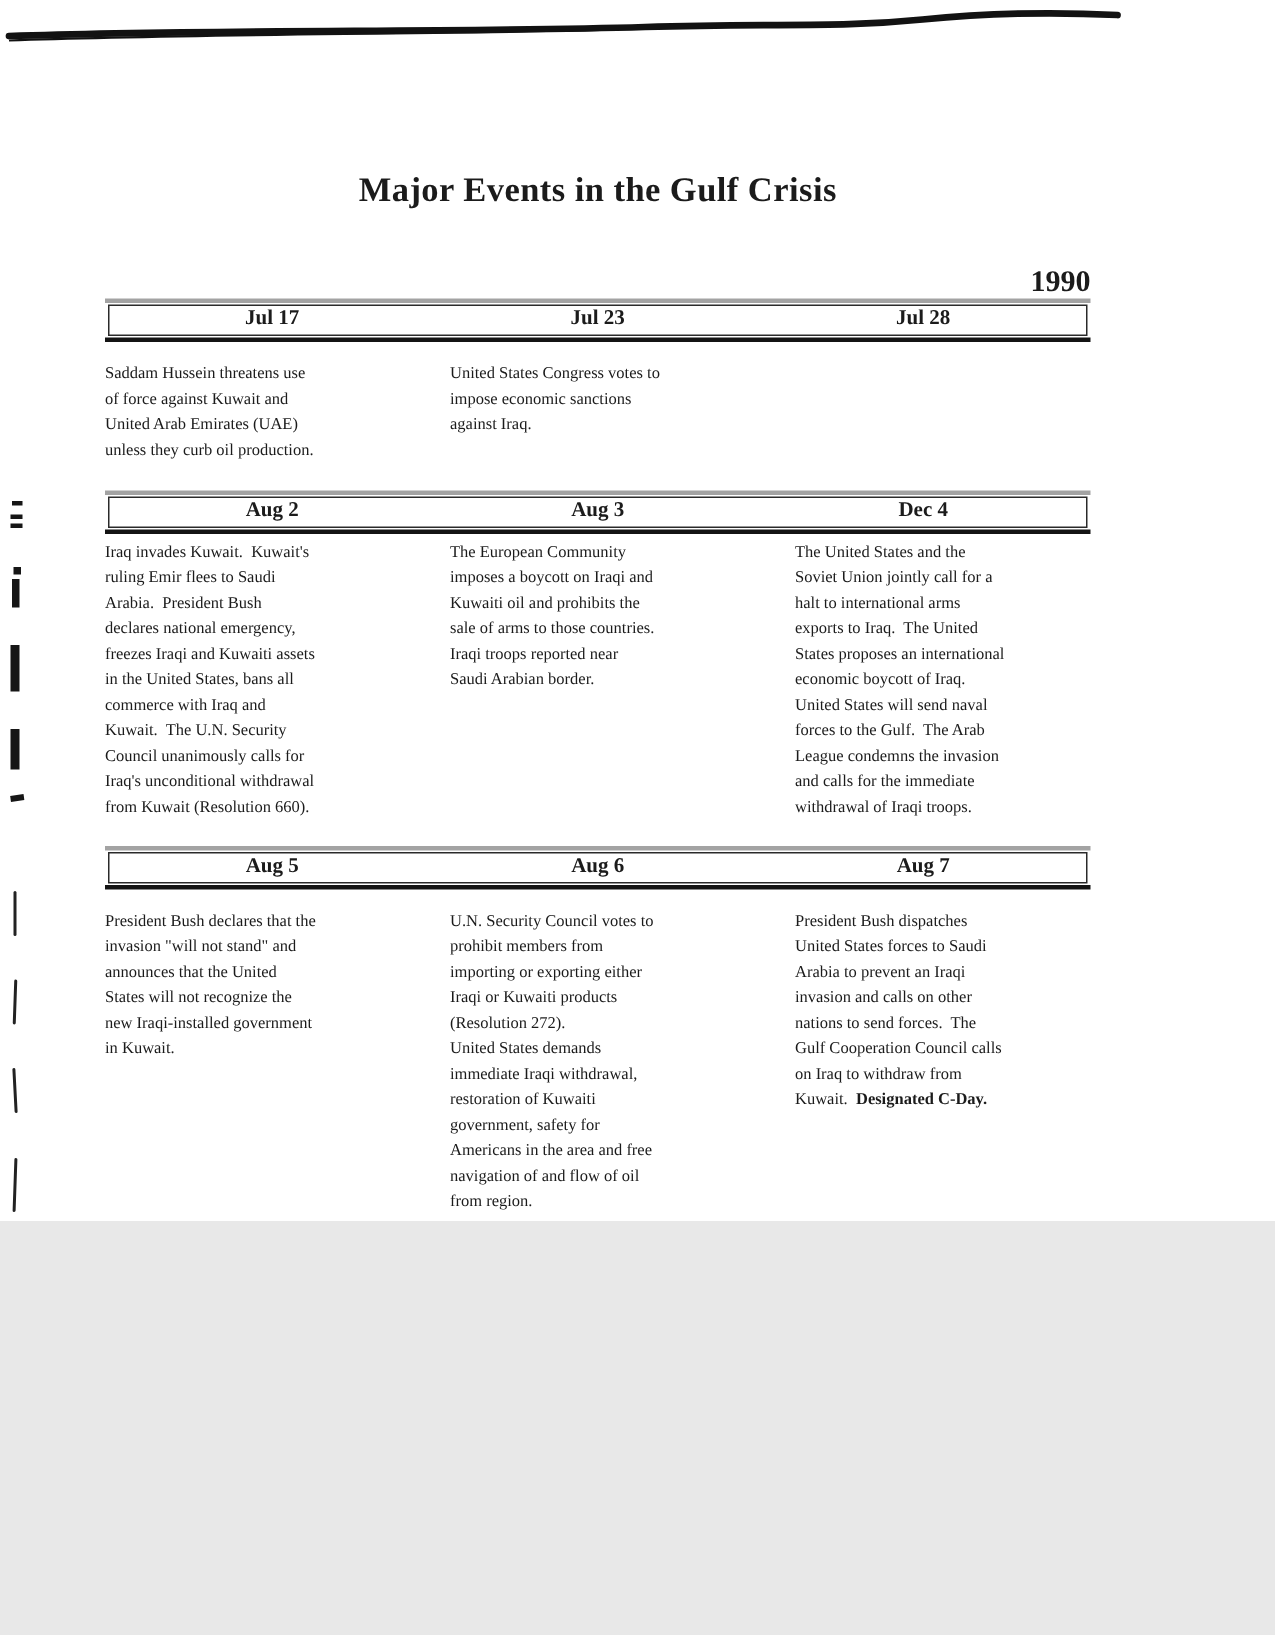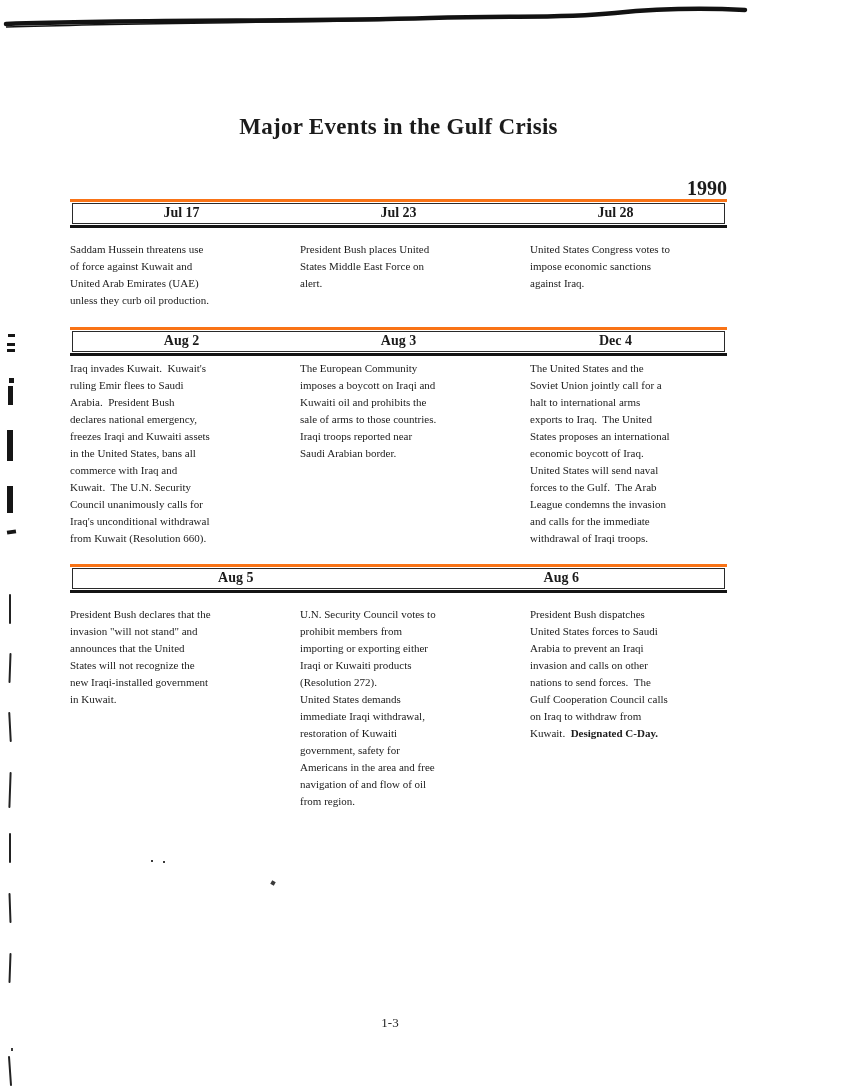--- a/index.html
+++ b/index.html
@@ -1,19 +1,19 @@
 <!DOCTYPE html>
 <html><head>
 <meta charset="utf-8">
 <style>
   html, body { margin: 0; padding: 0; background: #e8e8e8; }
   .page {
     position: relative;
     width: 850px;
-    height: 1090px;
+    height: 814px;
     background: #ffffff;
     font-family: "Liberation Serif", serif;
     color: #1b1b1b;
     overflow: hidden;
     margin: 0 auto;
   }
   .top-rule { position: absolute; top: 0; left: 0; }
   .doc-title {
     position: absolute;
     top: 114px;
@@ -30,21 +30,21 @@
     left: 70px;
     width: 657px;
     text-align: right;
     font-size: 20px;
     font-weight: bold;
   }
   .date-band {
     position: absolute;
     left: 70px;
     width: 657px;
-    border-top: 3px solid #f97316;
+    border-top: 3px solid #a3a3a3;
     border-bottom: 3px solid #141414;
     box-sizing: border-box;
   }
   .date-band-inner {
     border: 1px solid #2a2a2a;
     margin: 1px 2px;
     display: flex;
   }
   .date-cell {
     flex: 1;
@@ -114,25 +114,20 @@
       <div class="date-cell">Jul 23</div>
       <div class="date-cell">Jul 28</div>
     </div>
   </div>
   <div class="events-row row-1">
     <div class="event">
         <p><span>Saddam Hussein threatens use
 of force against Kuwait and
 United Arab Emirates (UAE)
 unless they curb oil production.</span></p>
-      </div>
-    <div class="event">
-        <p><span>President Bush places United
-States Middle East Force on
-alert.</span></p>
       </div>
     <div class="event">
         <p><span>United States Congress votes to
 impose economic sanctions
 against Iraq.</span></p>
       </div>
   </div>
 
   <div class="date-band band-2">
     <div class="date-band-inner">
@@ -175,20 +170,21 @@
 League condemns the invasion
 and calls for the immediate
 withdrawal of Iraqi troops.</span></p>
       </div>
   </div>
 
   <div class="date-band band-3">
     <div class="date-band-inner">
       <div class="date-cell">Aug 5</div>
       <div class="date-cell">Aug 6</div>
+      <div class="date-cell">Aug 7</div>
     </div>
   </div>
   <div class="events-row row-3">
     <div class="event">
         <p><span>President Bush declares that the
 invasion "will not stand" and
 announces that the United
 States will not recognize the
 new Iraqi-installed government
 in Kuwait.</span></p>

